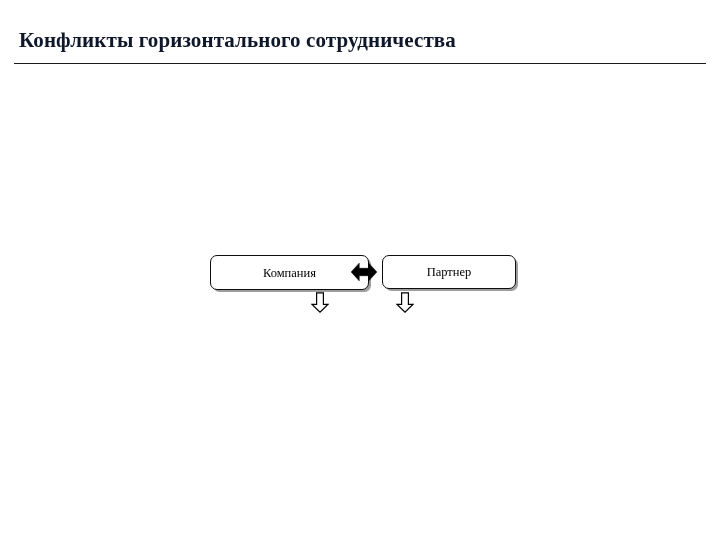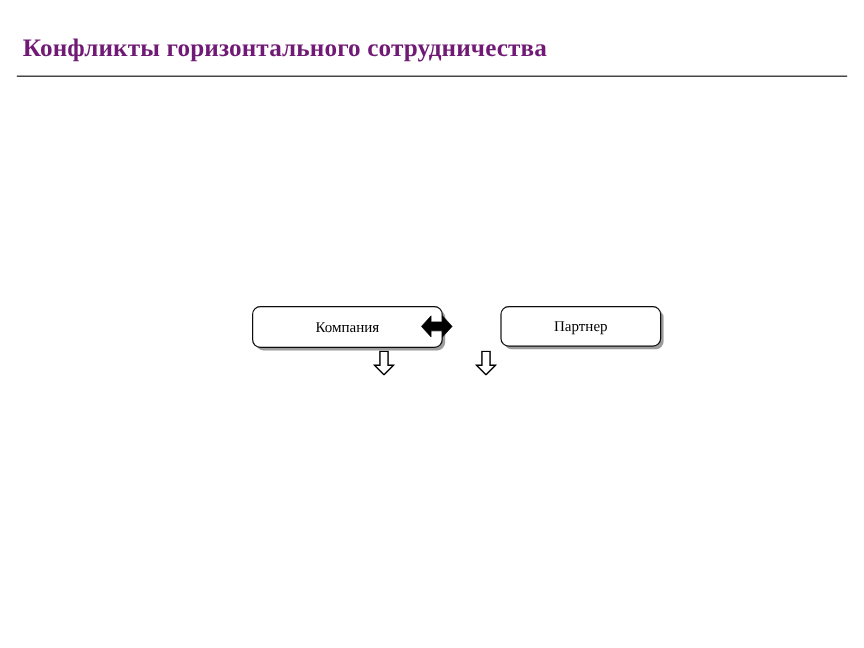--- a/index.html
+++ b/index.html
@@ -25,21 +25,21 @@
   
   #slide-title {
     position: absolute;
     left: 19px;
     top: 27px;
     width: 660px;
     font-family: "Liberation Serif", "DejaVu Serif", serif;
     font-size: 21px;
     font-weight: bold;
     line-height: 26px;
-    color: #701a75;
+    color: #0f172a;
     letter-spacing: 0.1px;
     white-space: nowrap;
   }
 
   #title-rule {
     position: absolute;
     left: 14px;
     top: 63px;
     width: 692px;
     height: 0;
@@ -69,21 +69,21 @@
 
   .node-label {
     font-family: "Liberation Serif", "DejaVu Serif", serif;
     font-size: 12.5px;
     line-height: 14px;
     color: #000000;
     white-space: nowrap;
   }
 
   #node-company  { left: 210px; top: 255px; width: 159px; height: 35px; }
-  #node-partner  { left: 382px; top: 255px; width: 134px; height: 34px; margin-left: 35px; }
+  #node-partner  { left: 382px; top: 255px; width: 134px; height: 34px; }
   #node-buyer    { left: 296px; top: 318px; width: 135px; height: 35px; }
 
   
   .connector {
     position: absolute;
   }
 
   #arrow-company-partner {
     left: 350px;
     top: 259px;

